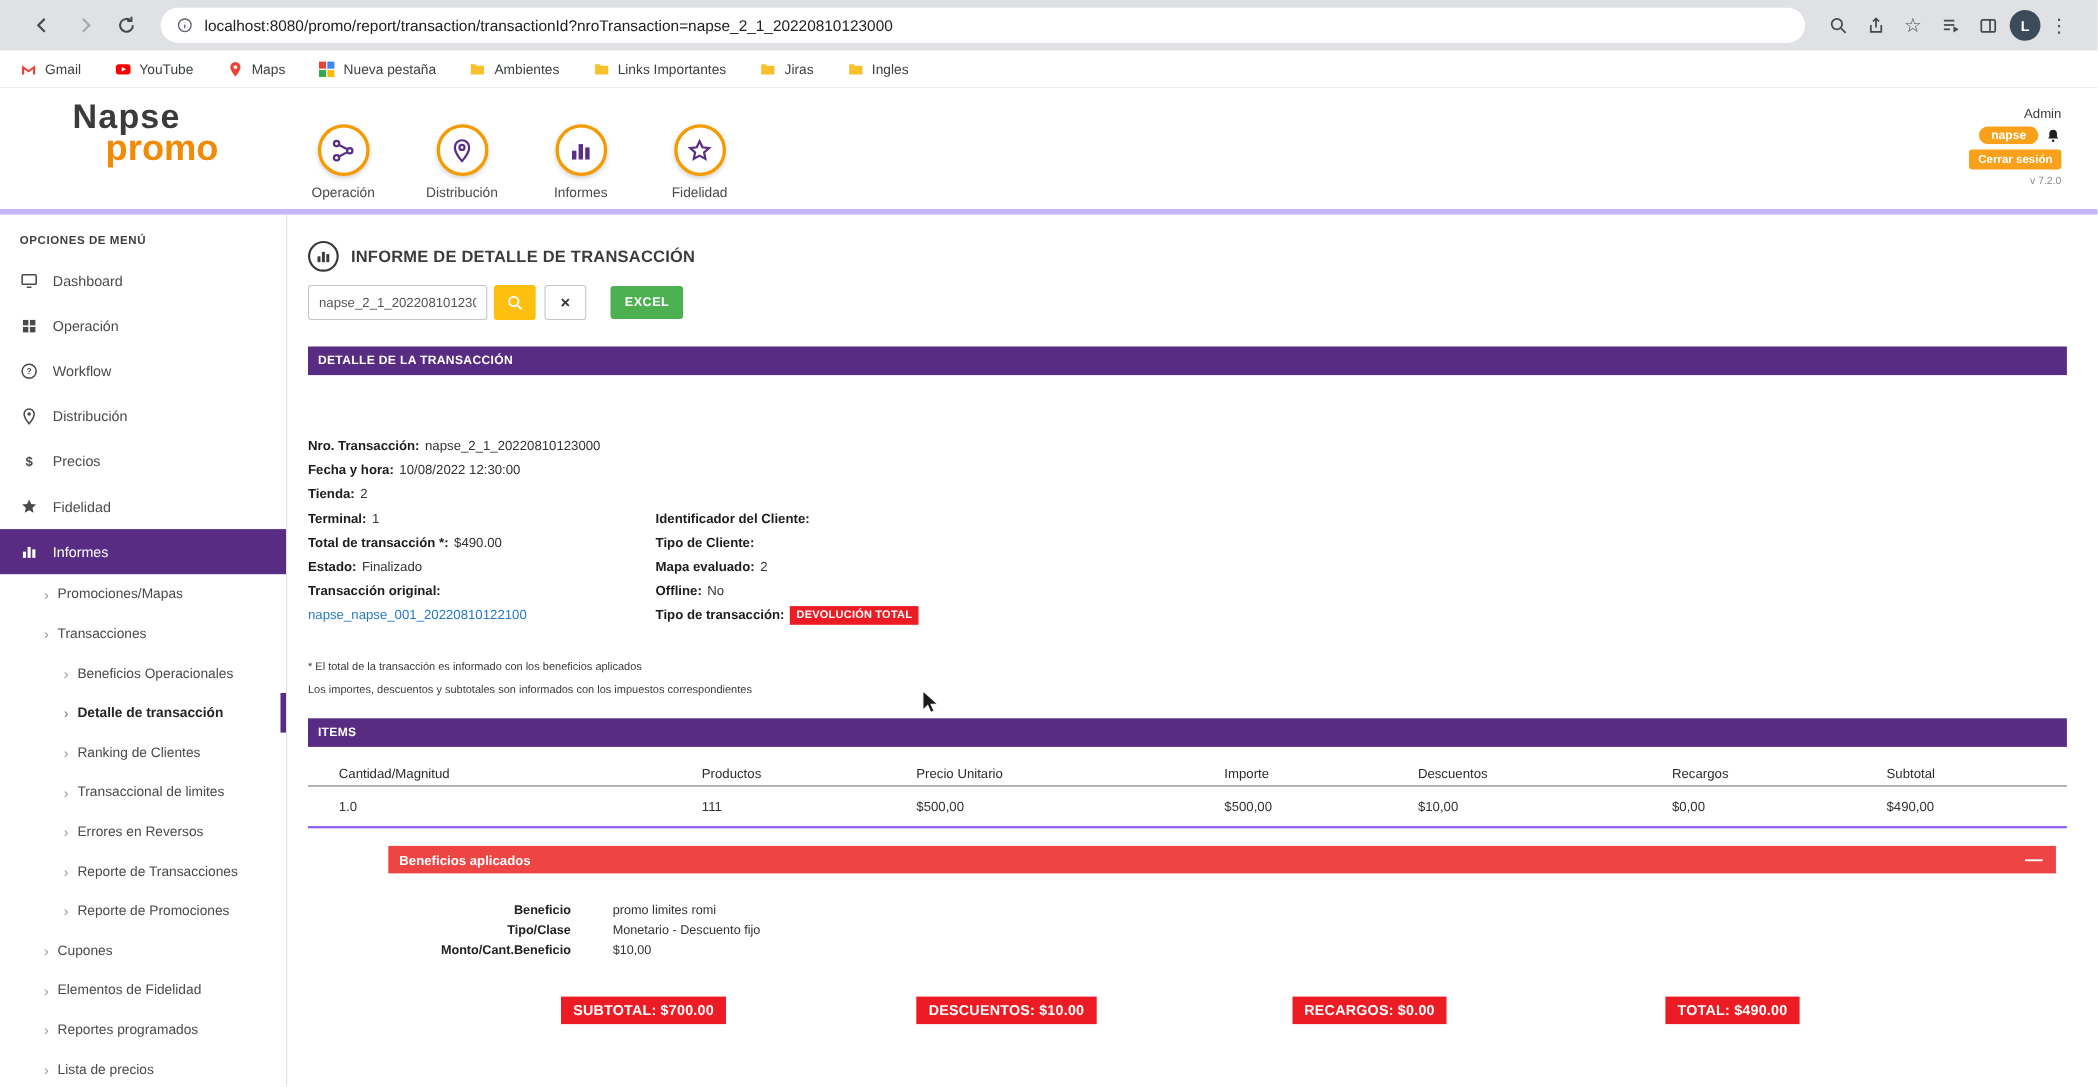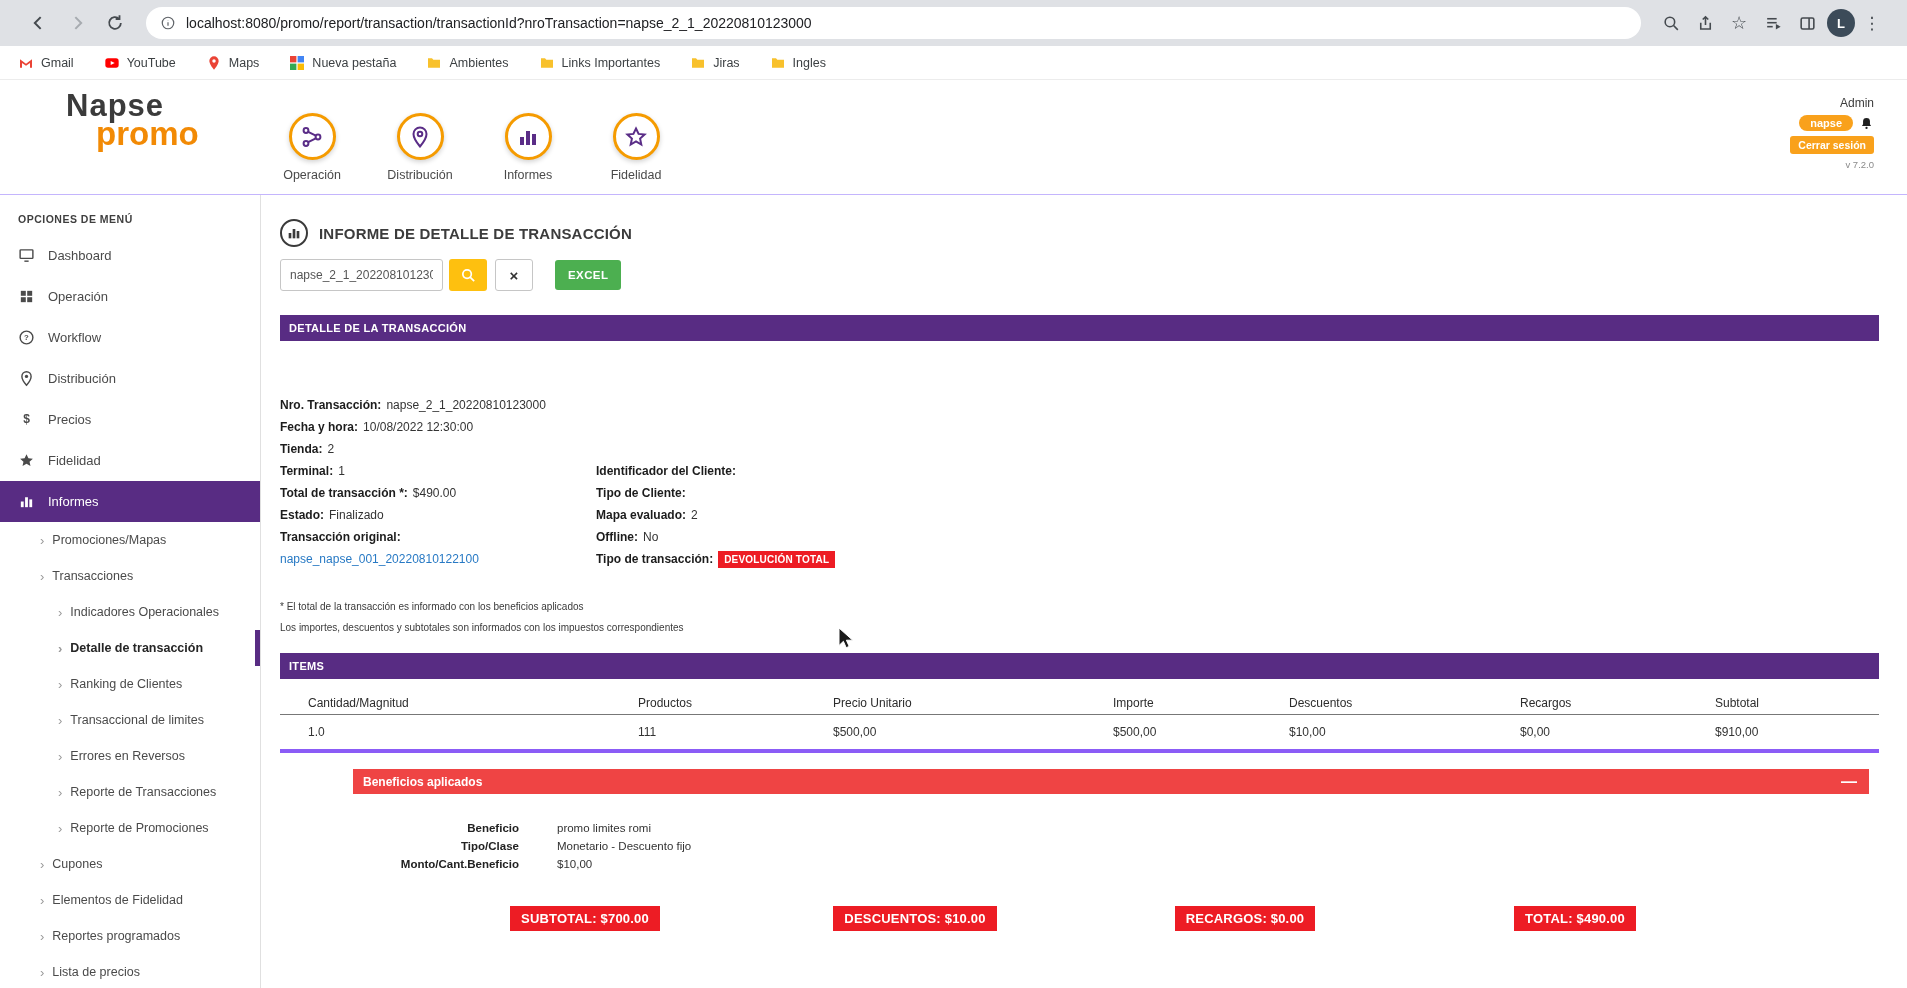--- a/index.html
+++ b/index.html
@@ -20,21 +20,21 @@
   .ticon svg { width:19px; height:19px; }
   .star-glyph { font-size:18px; line-height:1; }
   .avatar { width:28px; height:28px; border-radius:50%; background:#3c4b59; color:#fff; font-size:13px; font-weight:bold; display:flex; align-items:center; justify-content:center; cursor:pointer; }
   .dots { font-size:17px; color:#454a4f; width:22px; text-align:center; cursor:pointer; }
 
   .bookmarks { height:34px; background:#fff; border-bottom:1px solid #ececec; display:flex; align-items:center; gap:30px; padding:0 18px; font-size:12.5px; color:#3c4043; }
   .bm { display:flex; align-items:center; gap:7px; cursor:pointer; white-space:nowrap; }
   .bm svg { width:16px; height:16px; }
 
   
-  .app-header { height:115px; background:#fff; position:relative; border-bottom:1px solid #c4b5fd; }
+  .app-header { height:115px; background:#fff; position:relative; border-bottom:5px solid #c4b5fd; }
   .logo { position:absolute; left:66px; top:10px; line-height:1; cursor:pointer; }
   .logo-n { font-size:31px; color:#3b3b3b; font-weight:bold; letter-spacing:1px; }
   .logo-p { font-size:33px; color:#F28A05; font-weight:bold; margin:-4px 0 0 30px; }
   .hnav { position:absolute; left:258px; top:33px; display:flex; }
   .nav-item { width:108px; text-align:center; cursor:pointer; }
   .nav-circle { width:47px; height:47px; border:3px solid #F59B00; border-radius:50%; background:#fff; margin:0 auto; display:flex; align-items:center; justify-content:center; color:#5A2D87; box-shadow:0 2px 5px rgba(0,0,0,.18); }
   .nav-circle svg { width:24px; height:24px; }
   .nav-label { margin-top:8px; font-size:12.5px; color:#4a4a4a; }
   .huser { position:absolute; right:33px; top:16px; display:flex; flex-direction:column; align-items:flex-end; gap:5px; }
   .role { font-size:12px; color:#3c3c3c; }
@@ -80,21 +80,21 @@
   .dfield { height:22px; display:flex; align-items:center; font-size:12px; color:#333; }
   .dfield b { color:#1c1c1c; margin-right:5px; font-weight:bold; white-space:nowrap; }
   .tlink { height:22px; display:flex; align-items:center; font-size:12px; color:#2779C4; cursor:pointer; }
   .badge-red { background:#ED1C24; color:#fff; font-size:10px; font-weight:bold; padding:3px 6px; letter-spacing:.2px; }
 
   .note1 { margin-top:31px; font-size:10px; color:#3a3a3a; }
   .note2 { margin-top:10px; font-size:10px; color:#3a3a3a; }
 
   .tgrid { display:grid; grid-template-columns:330px 195px 280px 176px 231px 195px 1fr; padding-left:28px; align-items:center; font-size:12px; color:#333; }
   .thead { margin-top:12px; height:24px; border-bottom:1px solid #777; color:#2c2c2c; }
-  .trow { height:38px; border-bottom:4px solid #8b5cf6; }
+  .trow { height:38px; border-bottom:2px solid #8b5cf6; }
 
   .bpanel { margin:16px 10px 0 73px; }
   .bbar { height:25px; background:#ef4444; color:#fff; display:flex; align-items:center; justify-content:space-between; padding:0 12px 0 10px; font-size:12px; font-weight:bold; }
   .bminus { font-size:16px; font-weight:bold; cursor:pointer; line-height:1; }
   .bfields { margin-top:25px; }
   .bfrow { display:flex; height:18px; align-items:center; font-size:11.5px;gap:24px; }
   .bflabel { width:166px; text-align:right; font-weight:bold; color:#222; }
   .bfvalue { margin-left:14px; color:#333; }
 
   .totals { margin:33px 0 0 140px; display:grid; grid-template-columns:repeat(4,330px); justify-items:center; }
@@ -342,21 +342,21 @@
     <div class="sub">
       <span class="chev">›</span>
       <span>Promociones/Mapas</span>
     </div>
     <div class="sub">
       <span class="chev">›</span>
       <span>Transacciones</span>
     </div>
     <div class="sub l2">
       <span class="chev">›</span>
-      <span>Indicadores Operacionales</span>
+      <span>Beneficios Operacionales</span>
     </div>
     <div class="sub l2 activesub">
       <span class="chev">›</span>
       <span>Detalle de transacción</span>
     </div>
     <div class="sub l2">
       <span class="chev">›</span>
       <span>Ranking de Clientes</span>
     </div>
     <div class="sub l2">
@@ -491,21 +491,21 @@
       <span>Recargos</span>
       <span>Subtotal</span>
     </div>
     <div class="tgrid trow">
       <span>1.0</span>
       <span>111</span>
       <span>$500,00</span>
       <span>$500,00</span>
       <span>$10,00</span>
       <span>$0,00</span>
-      <span>$910,00</span>
+      <span>$490,00</span>
     </div>
 
     <div class="bpanel">
       <div class="bbar">
         <span>Beneficios aplicados</span>
         <span class="bminus">—</span>
       </div>
       <div class="bfields">
         <div class="bfrow">
           <span class="bflabel">Beneficio</span>

